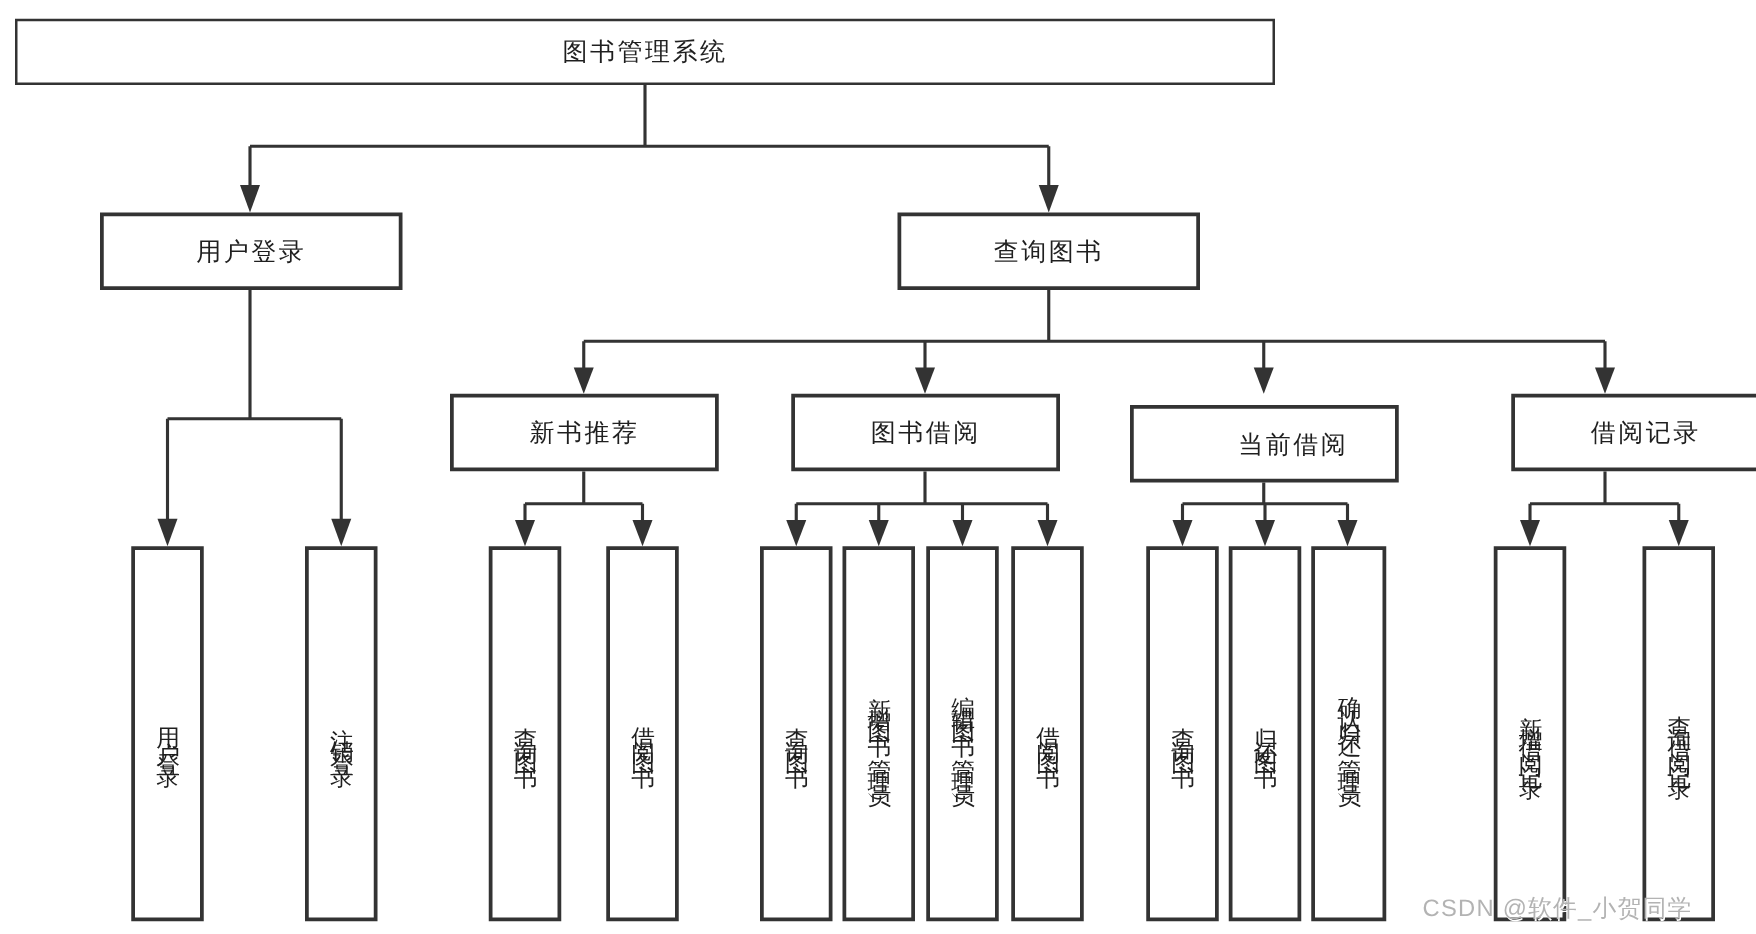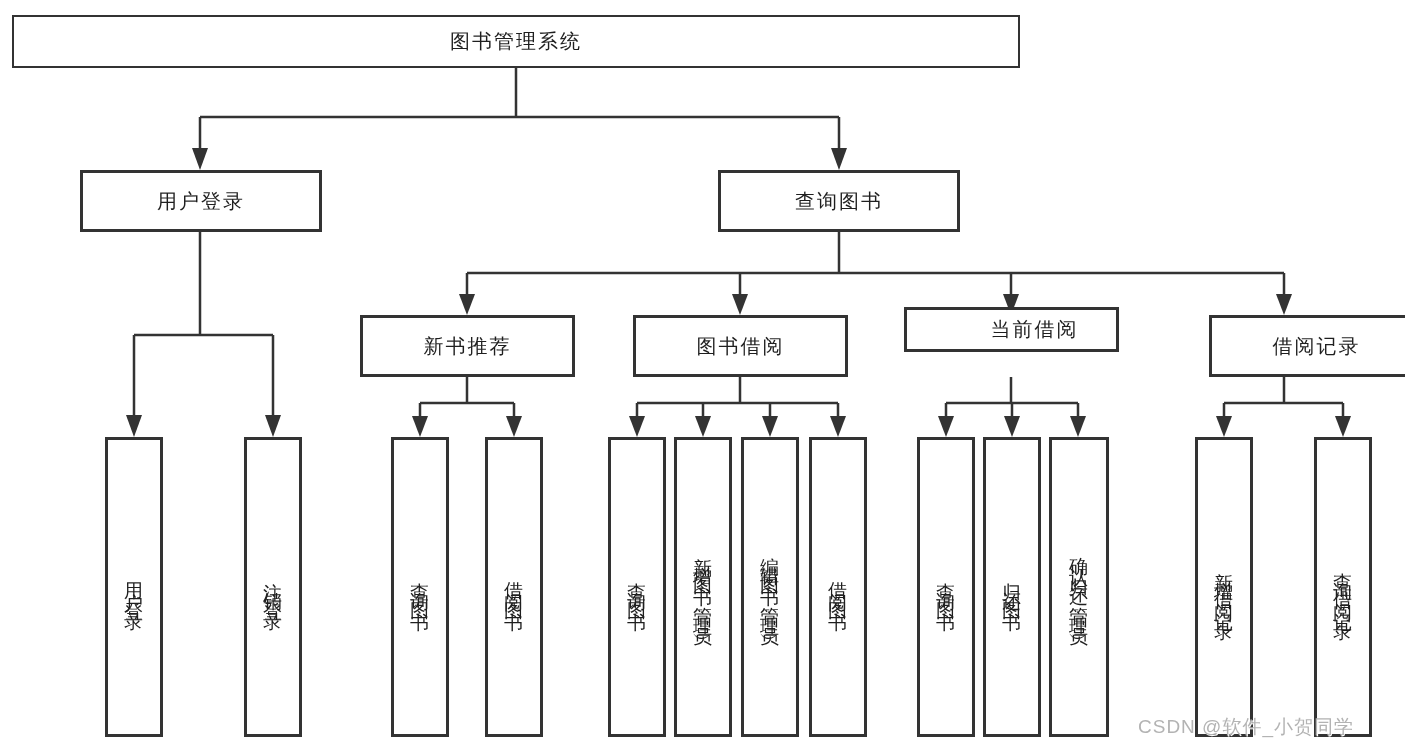--- a/index.html
+++ b/index.html
@@ -108,21 +108,21 @@
   <div class="box" style="left:718px;top:170px;width:242px;height:62px;">
     <span class="h-label">查询图书</span>
   </div>
 
   <div class="box" style="left:360px;top:315px;width:215px;height:62px;align-items:center;">
     <span class="h-label">新书推荐</span>
   </div>
   <div class="box" style="left:633px;top:315px;width:215px;height:62px;">
     <span class="h-label">图书借阅</span>
   </div>
-  <div class="box" style="left:904px;top:307px;width:215px;height:45px;padding-left:46px;">
+  <div class="box" style="left:904px;top:324px;width:215px;height:62px;padding-left:46px;">
     <span class="h-label">当前借阅</span>
   </div>
   <div class="box" style="left:1177px;top:315px;width:215px;height:62px;margin-left:32px;">
     <span class="h-label">借阅记录</span>
   </div>
 
   <div class="box leaf" style="left:105px;top:437px;width:58px;height:300px;">
     <span class="v-label">用户登录</span>
   </div>
   <div class="box leaf" style="left:244px;top:437px;width:58px;height:300px;">

